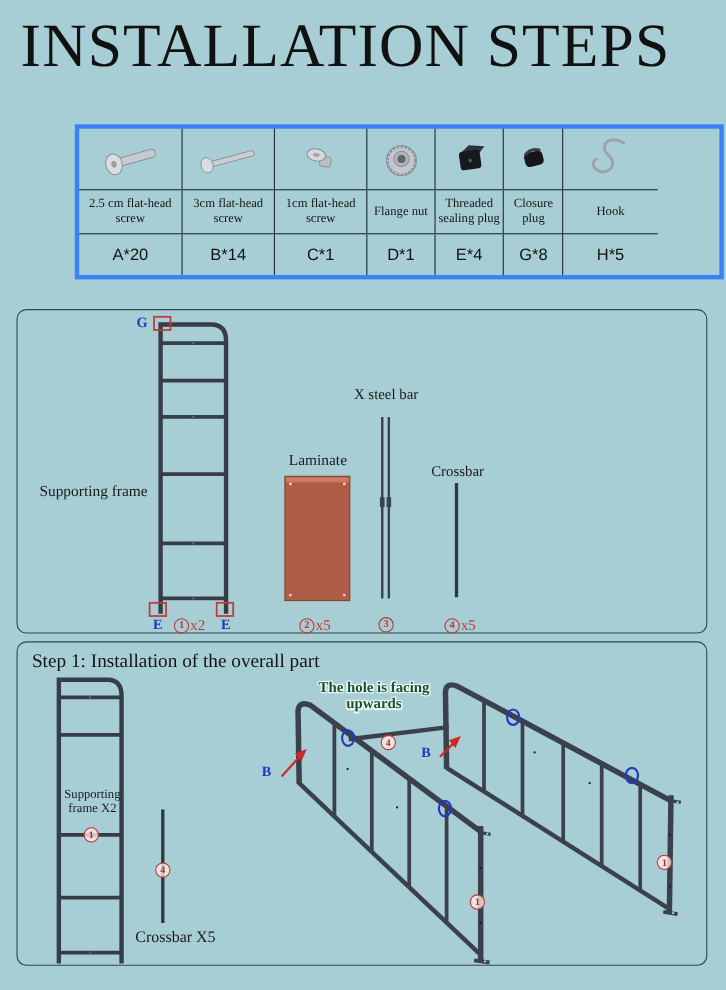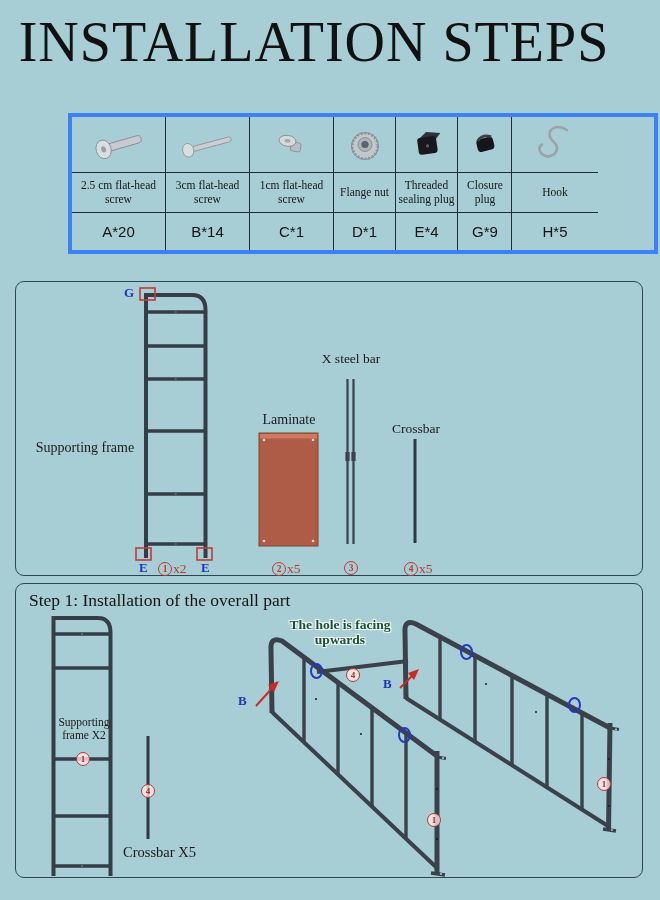--- a/index.html
+++ b/index.html
@@ -130,21 +130,21 @@
     <div class="pcol">
       <div class="pcell">
         <svg width="54" height="44" viewBox="0 0 54 44">
           <g transform="rotate(-14 27 22)">
             <rect x="19" y="15" width="17" height="13" rx="4" fill="#14161a"></rect>
             <path d="M20.5 16.5 Q27 10.5 35 15.5" fill="none" stroke="#3a3e45" stroke-width="2.6"></path>
           </g>
         </svg>
       </div>
       <div class="pcell name">Closure plug</div>
-      <div class="pcell qty">G*9</div>
+      <div class="pcell qty">G*8</div>
     </div>
 
     <div class="pcol">
       <div class="pcell">
         <svg width="86" height="48" viewBox="0 0 86 48">
           <path d="M55 9 C46 3 37 7 37.5 14 C38 20 45 21 45 27 C45 34 36 38 30 33 C26.5 30 26.5 25.5 30 23.5" fill="none" stroke="#9ba2a8" stroke-width="2.6" stroke-linecap="round"></path>
         </svg>
       </div>
       <div class="pcell name">Hook</div>
       <div class="pcell qty">H*5</div>

